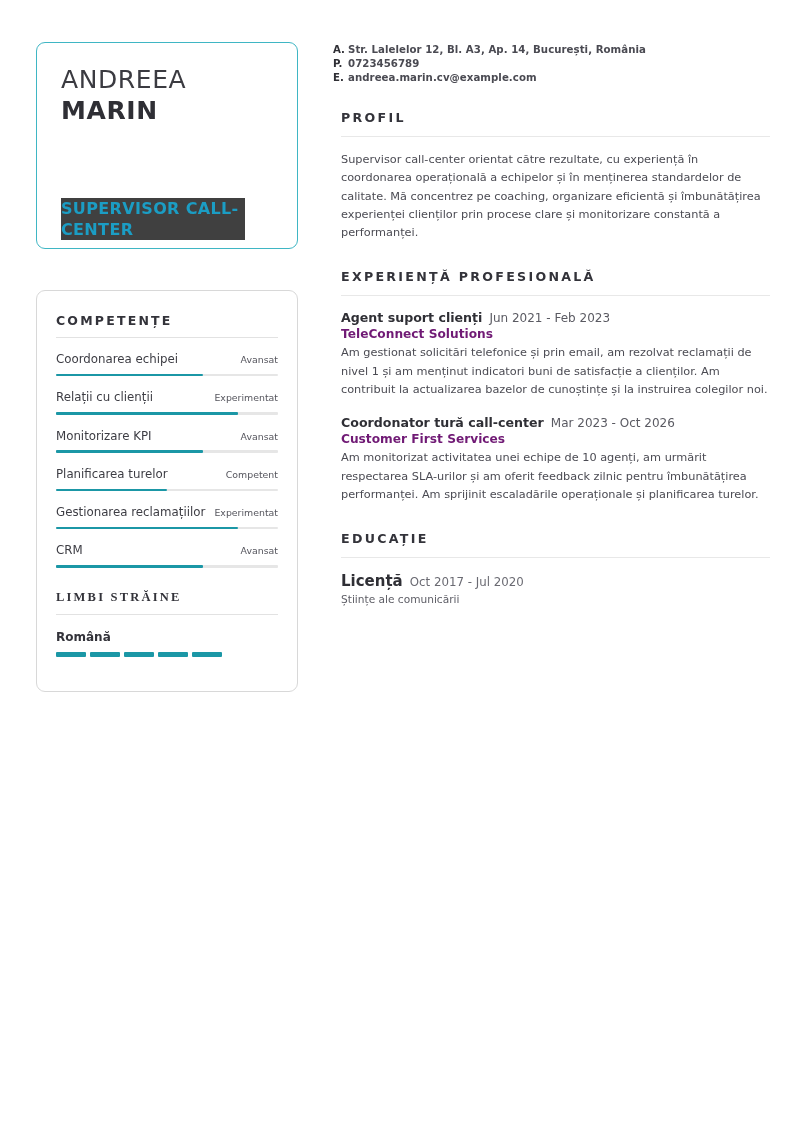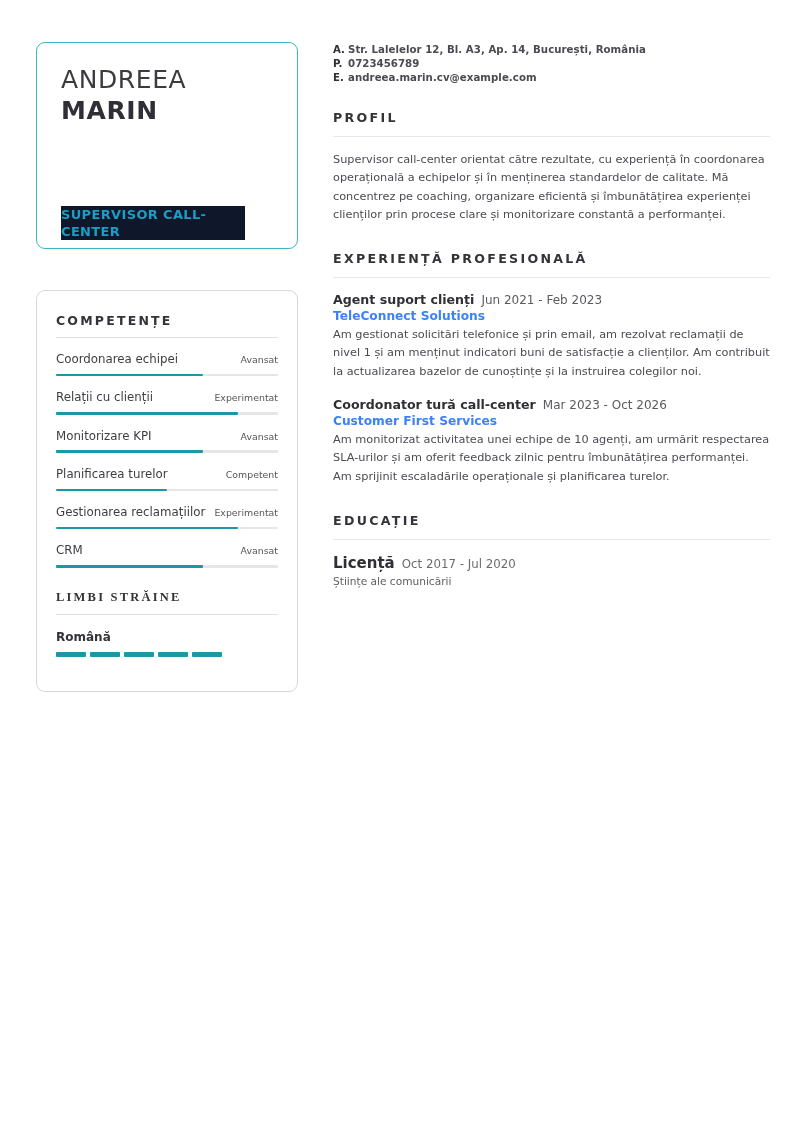--- a/index.html
+++ b/index.html
@@ -48,25 +48,25 @@
     color: #2f2f35;
     line-height: 1.22;
     white-space: nowrap;
   }
   .job-title {
     position: absolute;
     left: 24px;
     bottom: 8px;
     width: 180px;
     color: #1b9dc4;
-    font-size: 13px;
+    font-size: 16px;
     font-weight: 700;
     letter-spacing: 0.35px;
     line-height: 1.32;
-    background: #0f172a;
+    background: #404040;
     padding-right: 4px;
   }
 
   .panel {
     box-sizing: border-box;
     width: 262px;
     margin-top: 41px;
     border: 1px solid #d8d8d8;
     border-radius: 9px;
     padding: 22px 19px 20px 19px;
@@ -163,21 +163,21 @@
     width: 15px;
     flex: 0 0 15px;
   }
   .contact-value {
     font-size: 10.2px;
     color: #4a4a52;
     letter-spacing: 0.05px;
     font-weight: bold;
   }
 
-  .section { margin-top: 27px; }
+  .section { margin-top: 27px; margin-left: 8px; }
   .section-heading {
     font-size: 12.6px;
     font-weight: 700;
     letter-spacing: 2.3px;
     color: #33333a;
     text-transform: uppercase;
     margin: 0 0 11px 0;
   }
   .section-rule {
     height: 1px;
@@ -205,21 +205,21 @@
     font-weight: 700;
     color: #2f2f35;
   }
   .entry-dates {
     font-size: 12px;
     color: #5a5a62;
   }
   .entry-org {
     font-size: 12.2px;
     font-weight: 700;
-    color: #3b82f6;
+    color: #701a75;
     margin-top: 2px;
     margin-bottom: 3px;
   }
   .entry-desc {
     font-size: 11.3px;
     line-height: 1.62;
     color: #4b4b53;
     margin: 0;
   }
 

